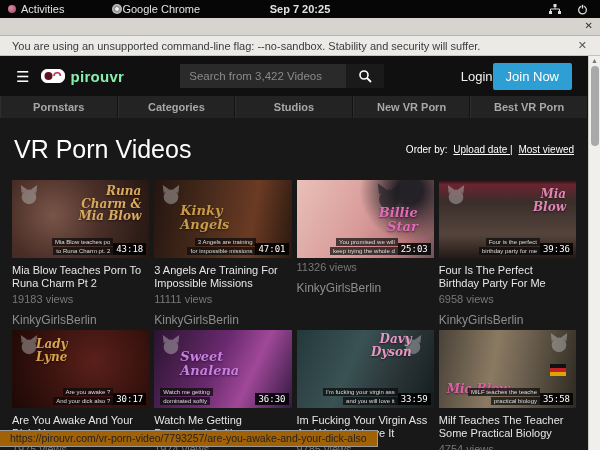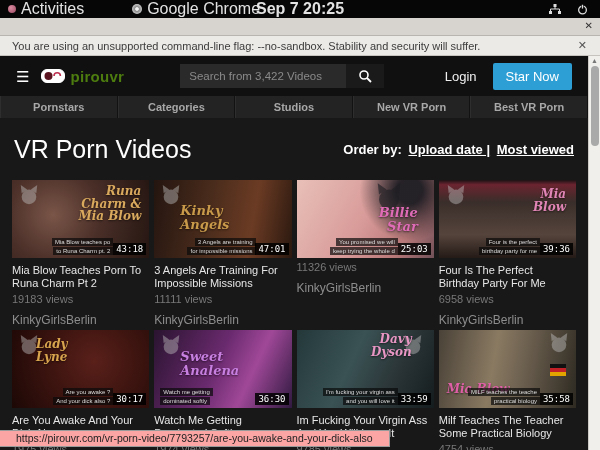--- a/index.html
+++ b/index.html
@@ -1,23 +1,23 @@
 <!DOCTYPE html>
 <html><head>
 <meta charset="utf-8">
 <style>
   * { margin:0; padding:0; box-sizing:border-box; }
   body { font-family: "Liberation Sans", sans-serif; background:#000; }
   .screen { position:relative; width:600px; height:450px; overflow:hidden; background:#181818; }
 
   
-  .sysbar { position:relative; height:18px; background:#060606; color:#e2e2e2; display:flex; align-items:center; font-size:16px; }
+  .sysbar { position:relative; height:18px; background:#060606; color:#e2e2e2; display:flex; align-items:center; font-size:11px; }
   .sys-left { display:flex; align-items:center; gap:5px; margin-left:8px; }
   .orb { width:8px; height:8px; border-radius:50%; background:radial-gradient(circle at 35% 35%, #d98aa0, #9c4a63); }
-  .chrome-grp { display:flex; align-items:center; gap:5px; margin-left:48px; }
+  .chrome-grp { display:flex; align-items:center; margin-left:48px; }
   .chrome-ic { width:10px; height:10px; border-radius:50%; background:radial-gradient(circle, #f0f0f0 20%, #8a8a8a 32%, #c9c9c9 70%); }
   .sys-clock { position:absolute; left:0; right:0; text-align:center; font-weight:bold; }
   .sys-right { margin-left:auto; display:flex; align-items:center; gap:16px; margin-right:12px; z-index:2; }
   .sys-right svg { display:block; }
 
   
   .titlebar { position:relative; height:18px; background:#d7d3cf; border-bottom:1px solid #b8b4b0; display:flex; align-items:center; justify-content:center; color:#1c1c1c; font-size:11px; font-weight:bold; }
   .titlebar .win-close { position:absolute; right:7px; top:2px; font-size:10px; font-weight:normal; color:#333; cursor:default; }
 
   
@@ -28,36 +28,36 @@
   .viewport { position:relative; height:394px; display:flex; }
   .page { flex:1; overflow:hidden; background:#181818; }
   .scrollbar { width:12px; background:#f1efec; border-left:1px solid #cfccc8; position:relative; }
   .sb-arrow { display:block; text-align:center; color:#777; font-size:7px; line-height:9px; }
   .sb-thumb { position:absolute; top:10px; left:2px; width:8px; height:80px; background:#a9a9a9; border-radius:4px; }
 
   
   .site-header { height:40px; background:#101010; display:flex; align-items:center; padding:0 16px; }
   .hamburger { color:#fff; font-size:15px; margin-right:12px; line-height:1; }
   .logo { display:flex; align-items:center; gap:5px; }
-  .logo-text { color:#4d7c0f; font-weight:bold; font-size:15px; letter-spacing:.3px; }
+  .logo-text { color:#86efac; font-weight:bold; font-size:15px; letter-spacing:.3px; }
   .searchwrap { display:flex; margin-left:56px; }
   .search-input { width:166px; height:24px; background:#2a2a2a; border:none; outline:none; color:#c0c0c0; font-size:11.5px; padding:0 9px; font-family:"Liberation Sans",sans-serif; }
   .search-input::placeholder { color:#8a8a8a; }
   .search-btn { width:38px; height:24px; background:#1a1a1a; border:none; display:flex; align-items:center; justify-content:center; }
-  .login { margin-left:auto; color:#f0f0f0; font-size:13px; margin-right:16px; }
+  .login { margin-left:auto; color:#f0f0f0; font-size:13px; }
   .join-btn { border:none; color:#fff; font-size:13px; padding:6px 13px; border-radius:2px; font-family:"Liberation Sans",sans-serif; }
 
   
   .nav { display:flex; height:22px; background:#232323; }
   .nav-item { flex:1; display:flex; align-items:center; justify-content:center; font-size:11px; font-weight:bold; color:#a8a8a8; border-right:1px solid #121212; border-left:1px solid #2e2e2e; }
 
   
   .page-head { display:flex; align-items:center; justify-content:space-between; height:62px; padding:0 14px 0 14px; }
   .page-title { color:#fff; font-size:25px; font-weight:normal; }
-  .order-by { font-size:13px; font-weight:bold; color:#fff; }
+  .order-by { font-size:10px; font-weight:normal; color:#fff; }
   .order-by a { color:#fff; text-decoration:underline; margin-left:3px; }
 
   
   .grid { display:grid; grid-template-columns:repeat(4,1fr); column-gap:5px; row-gap:0; padding:0 12px; }
   .card { height:150px; }
   .thumb { position:relative; height:78px; overflow:hidden; background:#333; }
   .vtitle { margin-top:6px; color:#e6e6e6; font-size:11px; line-height:1.18; height:26px; overflow:hidden; }
   .views { margin-top:3px; color:#787878; font-size:11px; }
   .studio { margin-top:8px; color:#8d8d8d; font-size:12px; }
   .dur { position:absolute; right:3px; bottom:3px; background:rgba(0,0,0,.85); color:#fff; font-family:"DejaVu Sans Mono",monospace; font-size:9px; padding:1px 3px; }
@@ -87,21 +87,21 @@
   .card-7 .script { bottom:12px; left:8px; color:#e060a8; font-size:12px; line-height:1.05; }
 
   .card-2 .catlogo { left:auto; right:30px; top:2px; width:30px; height:30px; color:rgba(30,30,35,.65); }
   .card-6 .catlogo { left:auto; right:10px; }
   .card-7 .catlogo { left:auto; right:6px; top:2px; }
   .card-5 .cap { left:6px; right:auto; text-align:left; }
   .card-5 .cap span { float:left; }
   .card-7 .flag { display:block; }
 
   
-  .status-tip { position:absolute; left:0; bottom:3px; background:#fca5a5; border:1px solid #9a9a9a; border-left:none; color:#222; font-size:10.5px; padding:1px 16px 2px; z-index:10; }
+  .status-tip { position:absolute; left:0; bottom:3px; background:#a16207; border:1px solid #9a9a9a; border-left:none; color:#222; font-size:10.5px; padding:1px 10px 2px; z-index:10; }
 </style>
 </head>
 <body>
 
 <div class="screen">
 
   <div class="sysbar">
     <div class="sys-left">
       <span class="orb"></span>
       <span>Activities</span>
@@ -151,21 +151,21 @@
         <div class="searchwrap">
           <input class="search-input" type="text" placeholder="Search from 3,422 Videos" style="">
           <button class="search-btn">
             <svg width="14" height="14" viewBox="0 0 14 14">
               <circle cx="6" cy="6" r="4" fill="none" stroke="#fff" stroke-width="1.6"></circle>
               <line x1="9" y1="9" x2="13" y2="13" stroke="#fff" stroke-width="1.8"></line>
             </svg>
           </button>
         </div>
         <span class="login">Login</span>
-        <button class="join-btn" id="join-btn" style="background: rgb(45, 159, 212);">Star Now</button>
+        <button class="join-btn" id="join-btn" style="background: rgb(45, 159, 212);">Join Now</button>
       </header>
 
       <nav class="nav">
         <span class="nav-item">Pornstars</span>
         <span class="nav-item">Categories</span>
         <span class="nav-item">Studios</span>
         <span class="nav-item">New VR Porn</span>
         <span class="nav-item">Best VR Porn</span>
       </nav>
 

